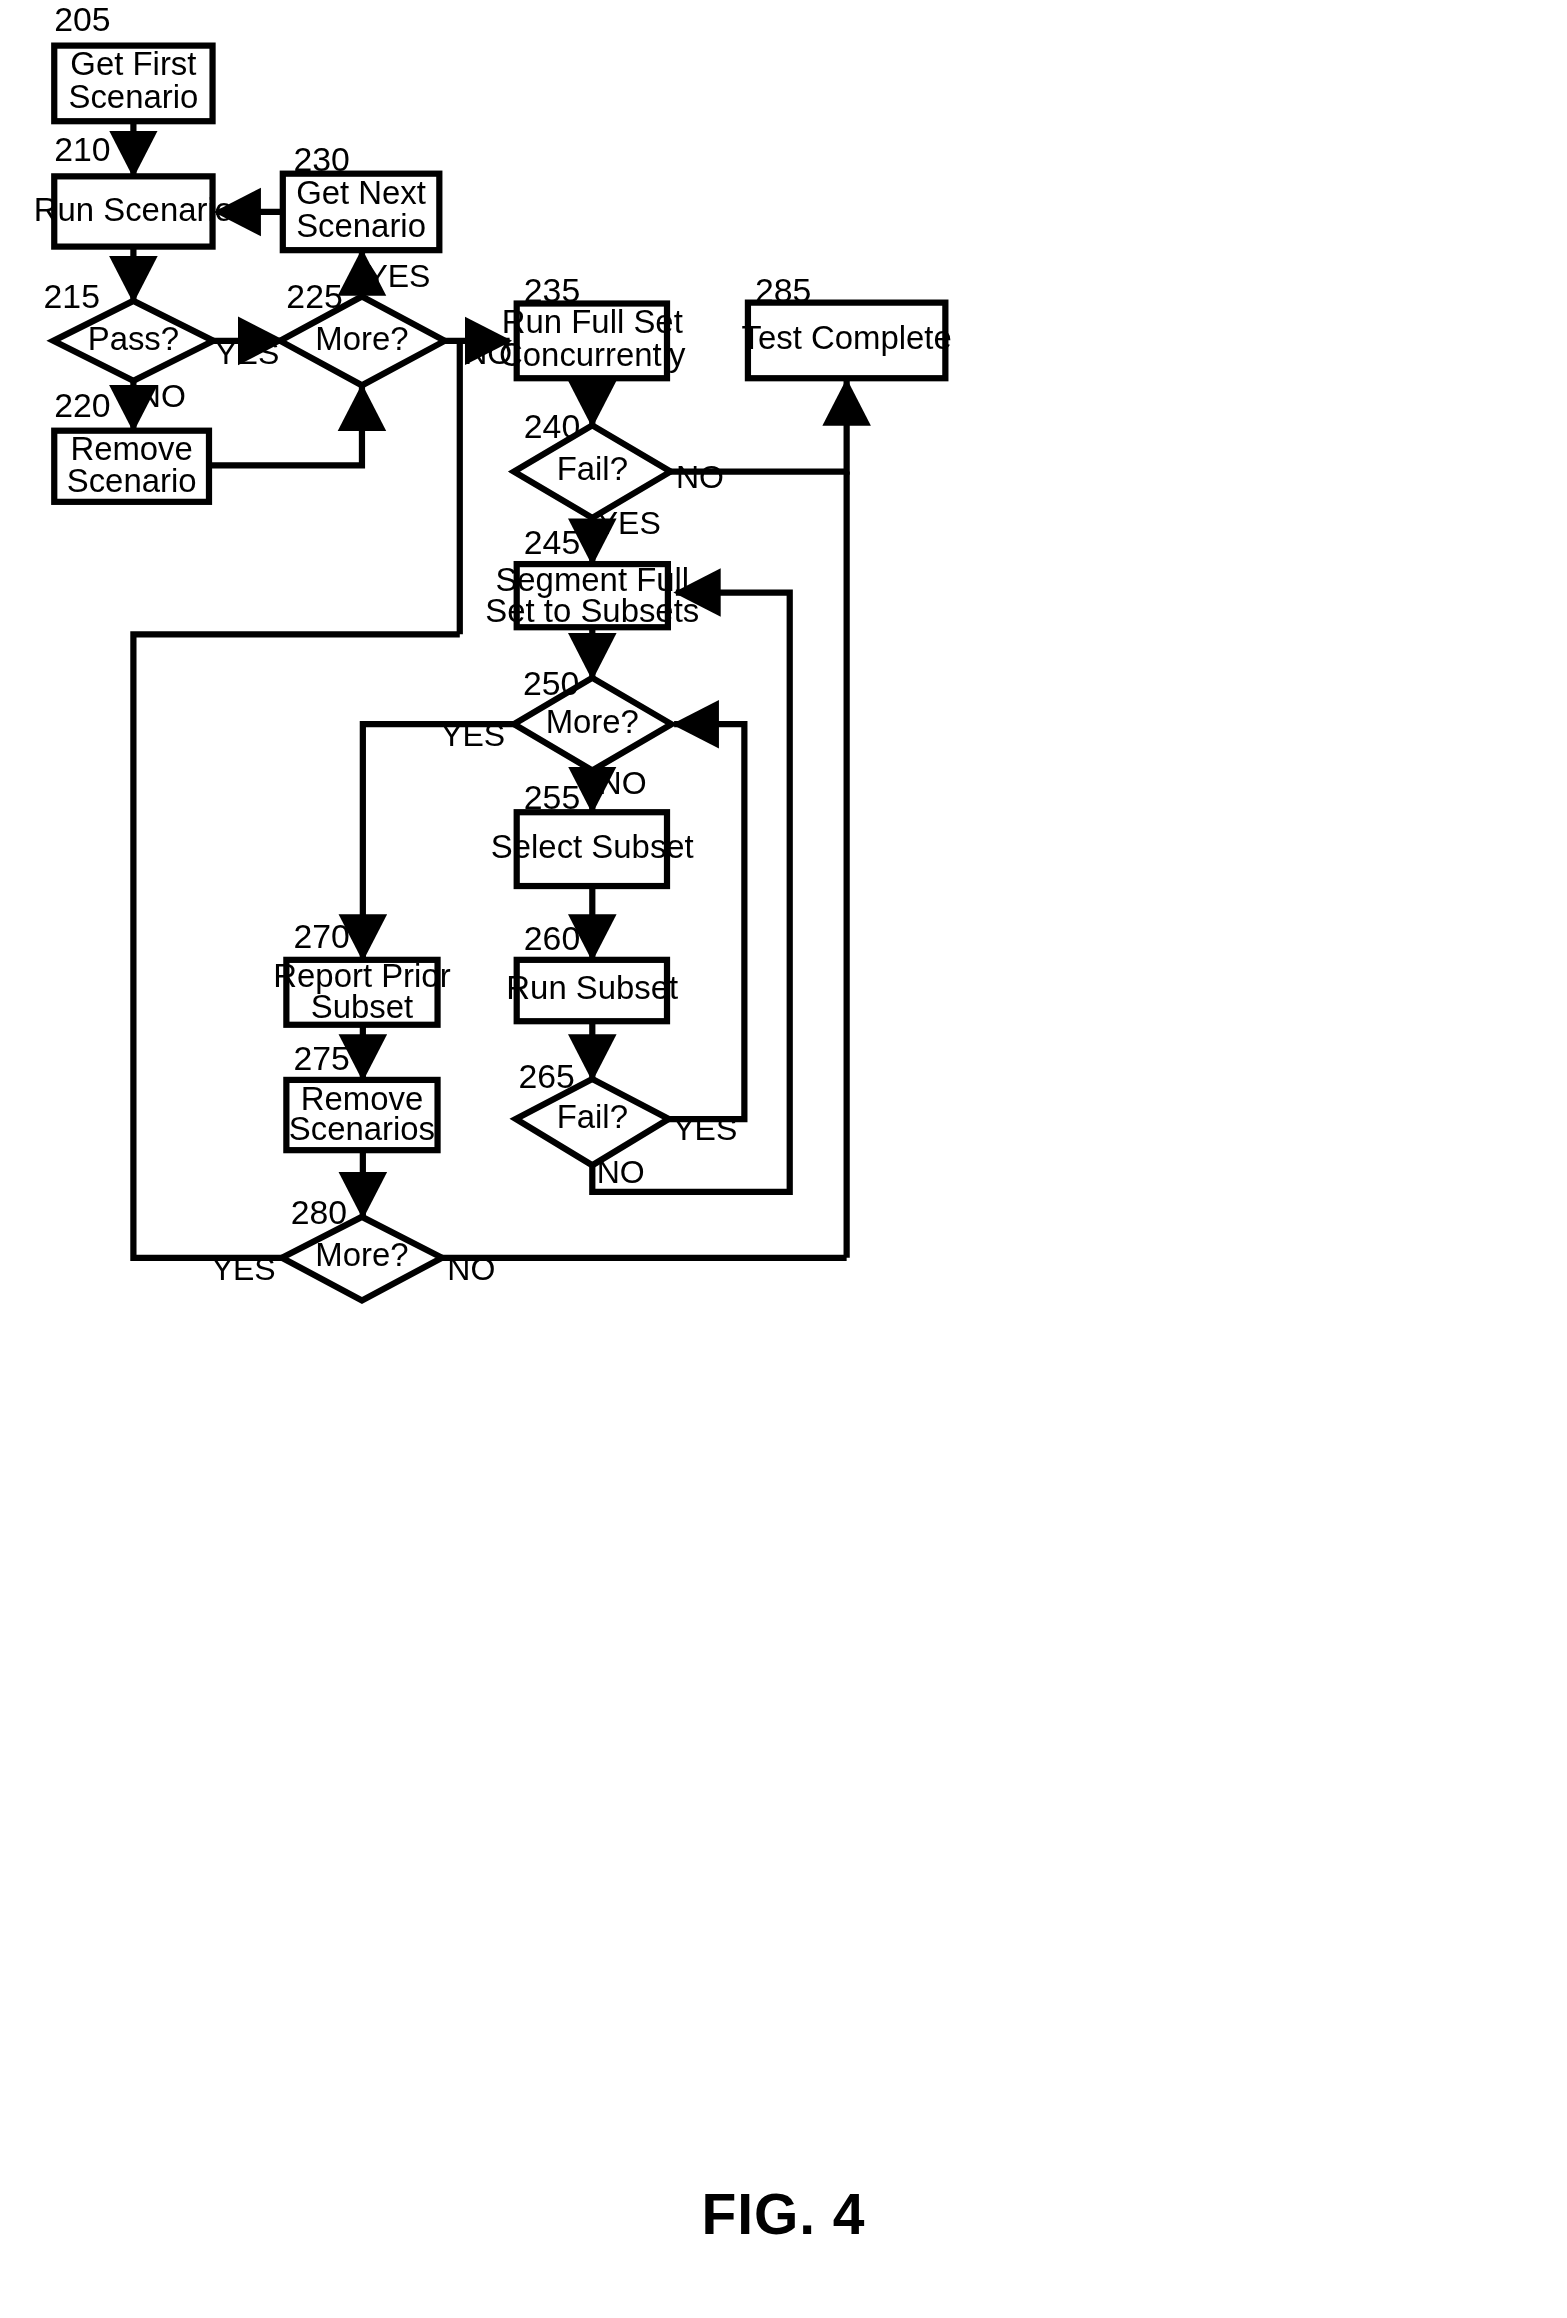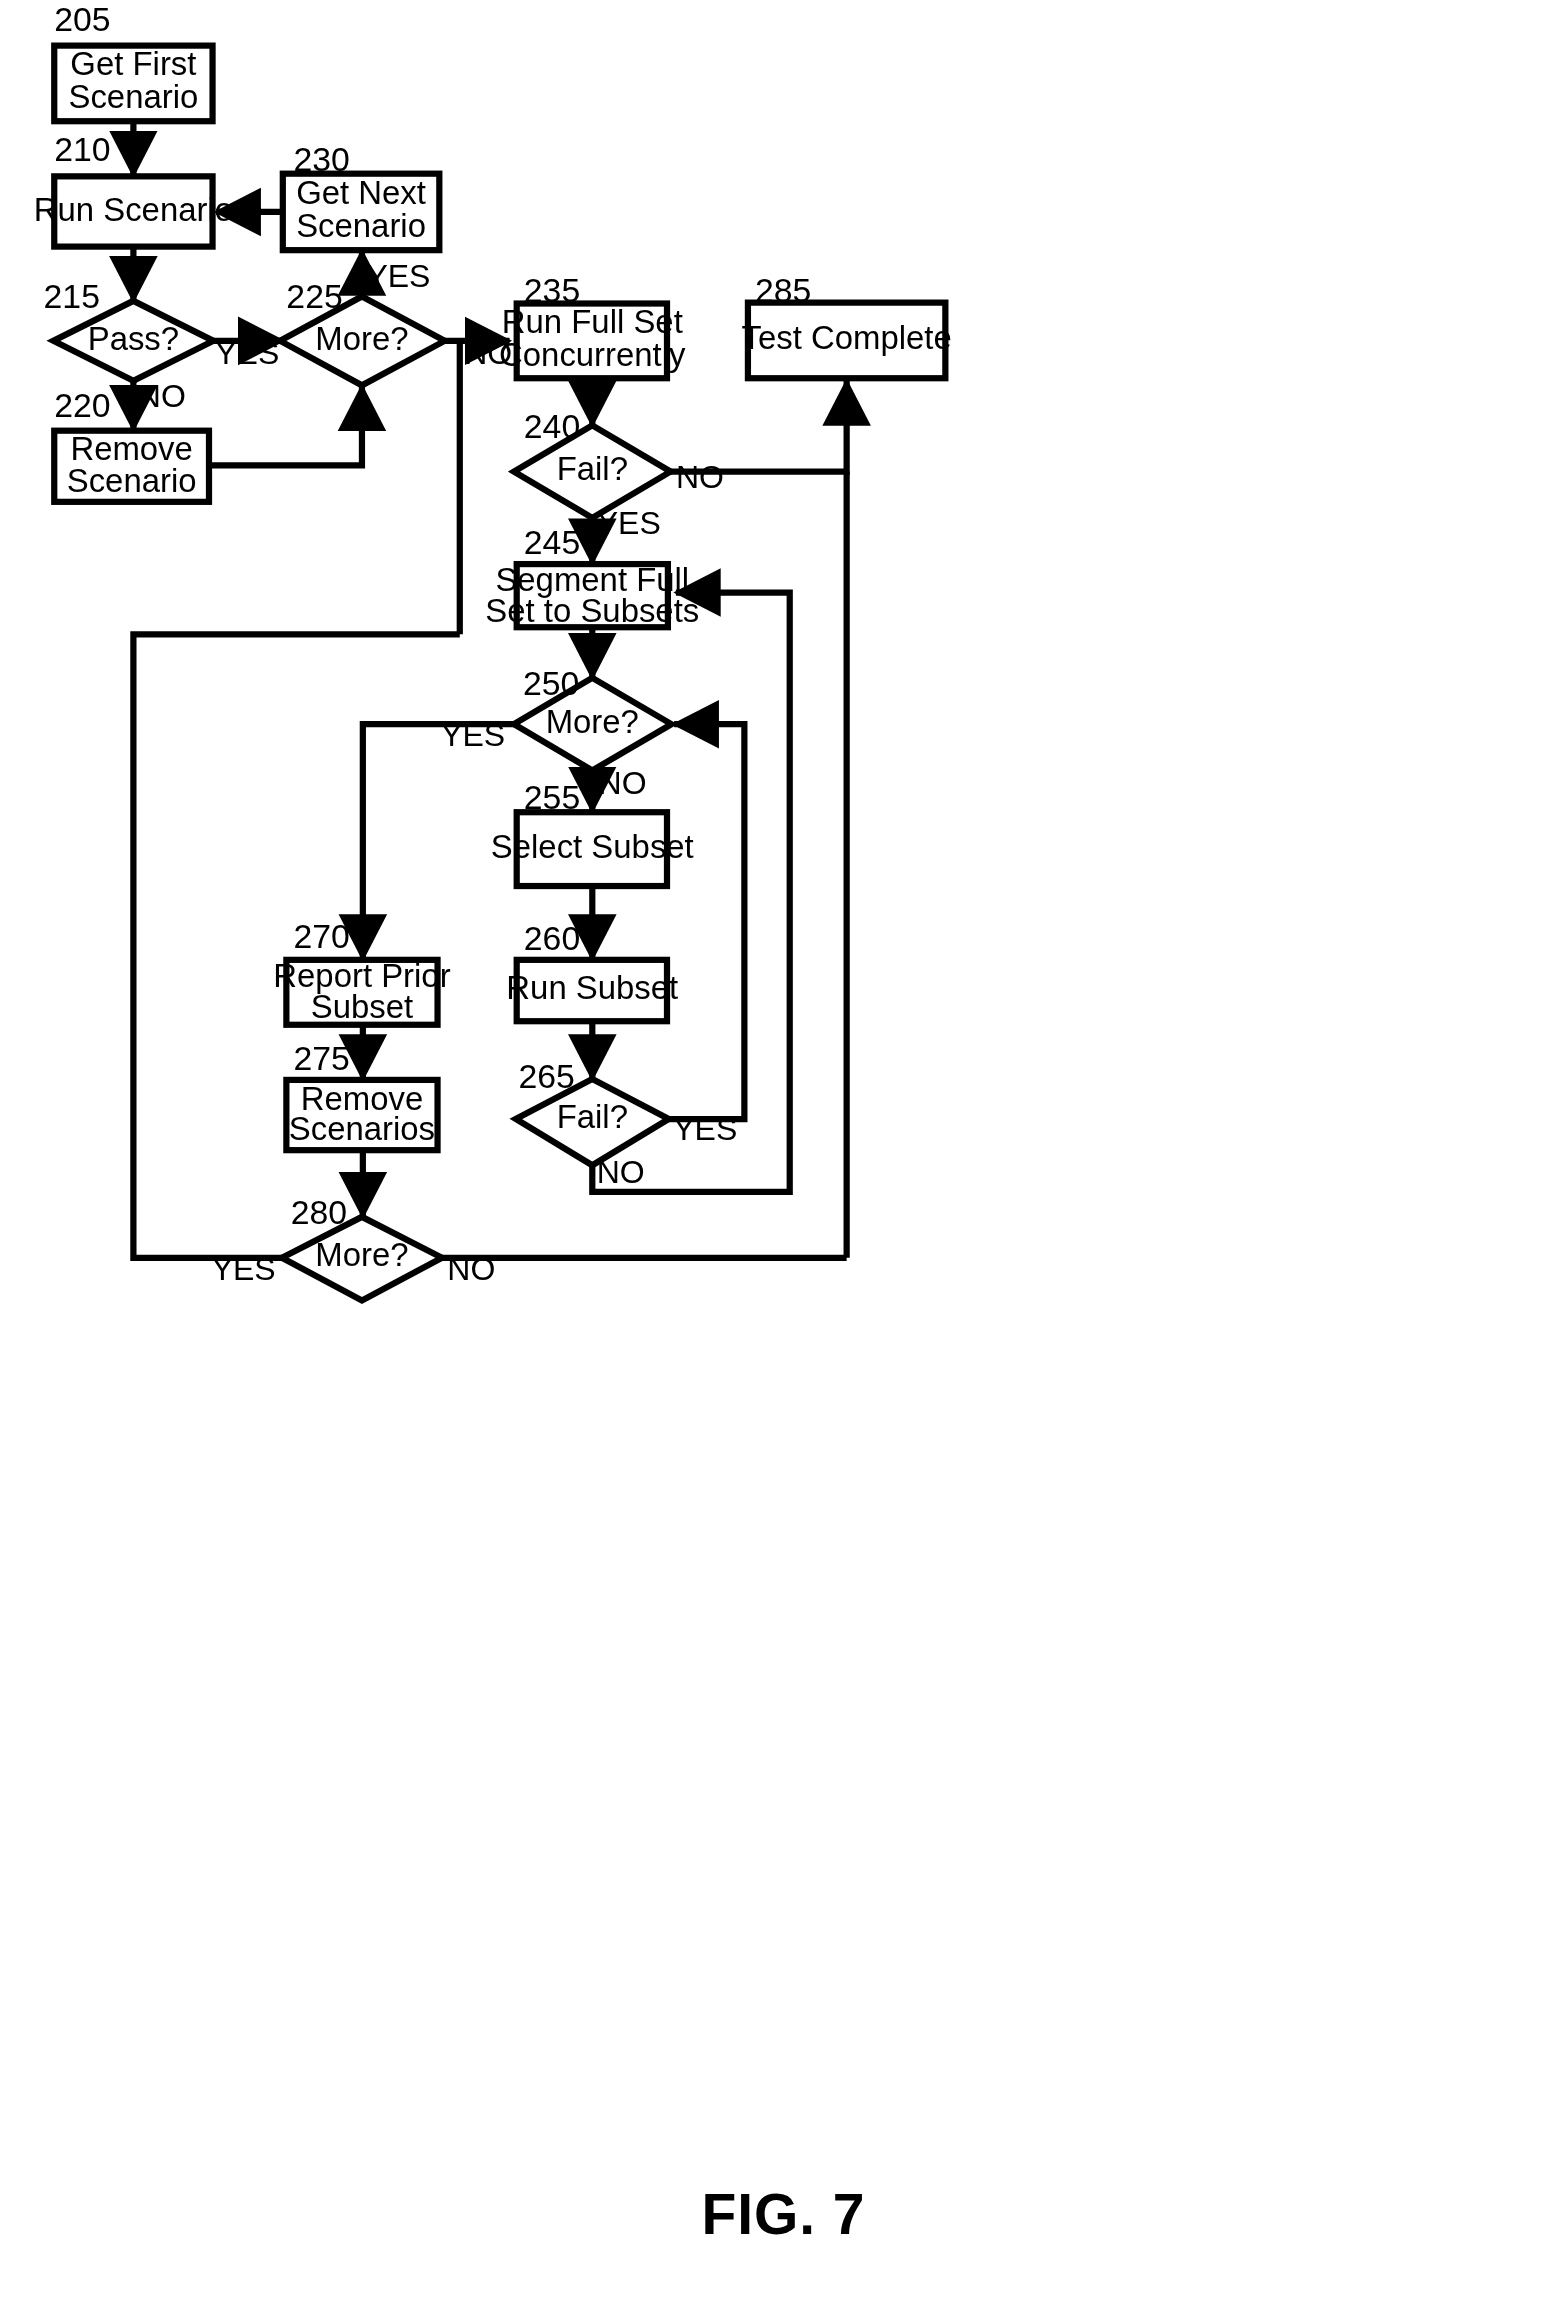--- a/index.html
+++ b/index.html
@@ -212,16 +212,16 @@
     <text class="edge-label" x="760" y="539" text-anchor="start">NO</text>
     <text class="edge-label" x="671" y="591" text-anchor="start">YES</text>
     <text class="edge-label" x="568" y="829" text-anchor="end">YES</text>
     <text class="edge-label" x="673" y="883" text-anchor="start">NO</text>
     <text class="edge-label" x="757" y="1272" text-anchor="start">YES</text>
     <text class="edge-label" x="671" y="1320" text-anchor="start">NO</text>
     <text class="edge-label" x="310" y="1429" text-anchor="end">YES</text>
     <text class="edge-label" x="503" y="1429" text-anchor="start">NO</text>
   </svg>
 
-  <div class="fig-caption">FIG. 7</div>
+  <div class="fig-caption">FIG. 4</div>
 
 </div>
 
 
 </body></html>

